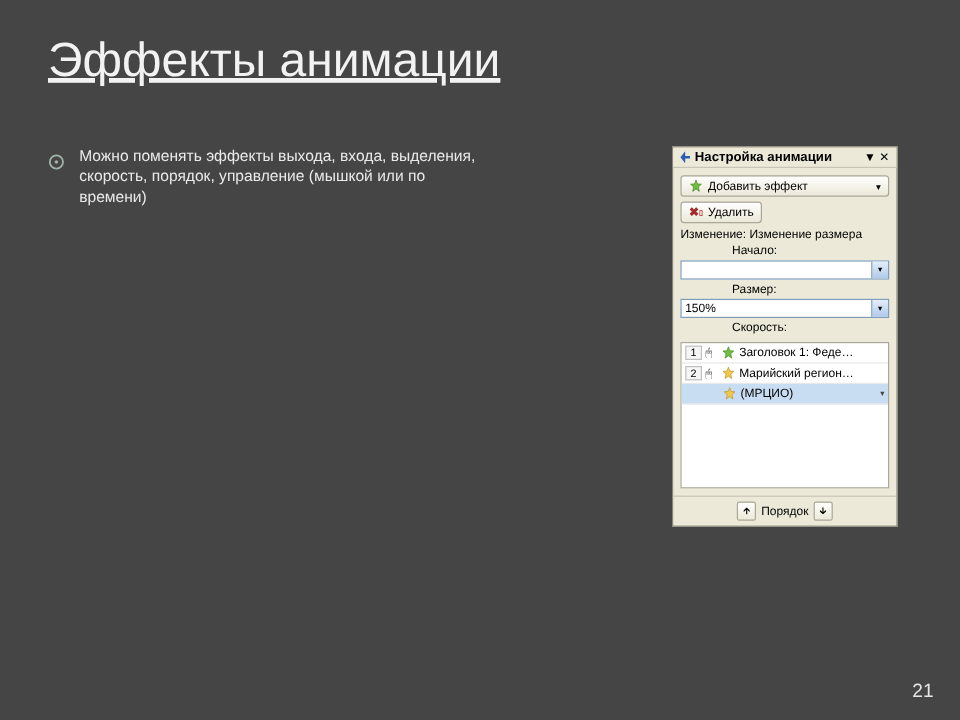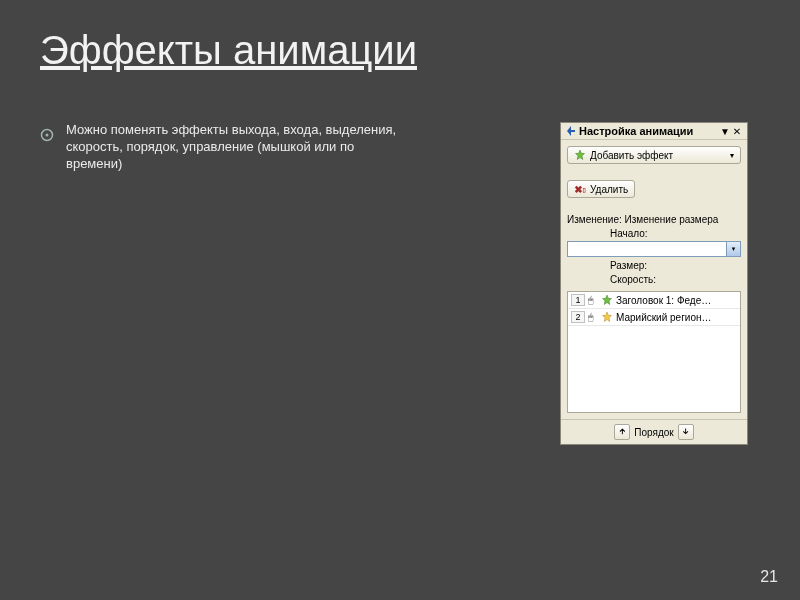--- a/index.html
+++ b/index.html
@@ -72,21 +72,21 @@
     font-size: 11px;
     padding-left: 2px;
   }
   .panel-header .close-x {
     width: 12px; height: 12px;
     display: flex; align-items: center; justify-content: center;
     cursor: pointer;
     font-size: 10px;
   }
   .panel-body { padding: 6px 6px 0 6px; }
-  .btn-row { margin-bottom: 16px; }
+  .btn-row { margin-bottom: 4px; }
   .win-btn {
     display: inline-flex;
     align-items: center;
     gap: 4px;
     border: 1px solid #aca899;
     background: linear-gradient(#fefefe,#ece9d8);
     border-radius: 3px;
     padding: 2px 6px;
     font-size: 10px;
     cursor: pointer;
@@ -253,20 +253,24 @@
 
     <div class="section-label">Изменение: Изменение размера</div>
 
     <div class="field-label">Начало:</div>
     <div class="dropdown">
       <span class="val"></span>
       <span class="dd-btn">▾</span>
     </div>
 
     <div class="field-label">Размер:</div>
+    <div class="dropdown">
+      <span class="val">150%</span>
+      <span class="dd-btn">▾</span>
+    </div>
 
     <div class="field-label">Скорость:</div>
 
     <div class="effect-list" id="effect-list">
         <div class="effect-row">
           <span class="order">1</span>
           <span class="mouse">🖱</span>
           <span class="eff-icon">
             <svg width="12" height="12" viewBox="0 0 24 24">
               <path d="M12 2l2.5 6.5L21 9l-5 4.5L17.5 21 12 17l-5.5 4L8 13.5 3 9l6.5-.5z" fill="#6fbf3f" stroke="#3a7a20" stroke-width="1"></path>
@@ -277,20 +281,29 @@
         <div class="effect-row">
           <span class="order">2</span>
           <span class="mouse">🖱</span>
           <span class="eff-icon">
             <svg width="12" height="12" viewBox="0 0 24 24">
               <path d="M12 2l2.5 6.5L21 9l-5 4.5L17.5 21 12 17l-5.5 4L8 13.5 3 9l6.5-.5z" fill="#f2c94c" stroke="#b58a1a" stroke-width="1"></path>
             </svg>
           </span>
           <span class="eff-label">Марийский регион…</span>
         </div>
+        <div class="effect-row indent selected">
+          <span class="eff-icon">
+            <svg width="12" height="12" viewBox="0 0 24 24">
+              <path d="M12 2l2.5 6.5L21 9l-5 4.5L17.5 21 12 17l-5.5 4L8 13.5 3 9l6.5-.5z" fill="#f2c94c" stroke="#b58a1a" stroke-width="1"></path>
+            </svg>
+          </span>
+          <span class="eff-label">(МРЦИО)</span>
+          <span class="row-dd">▾</span>
+        </div>
       </div>
   </div>
 
   <div class="panel-footer">
     <span class="arrow-btn">🡱</span>
     <span class="footer-label">Порядок</span>
     <span class="arrow-btn">🡳</span>
   </div>
 </div>
 

